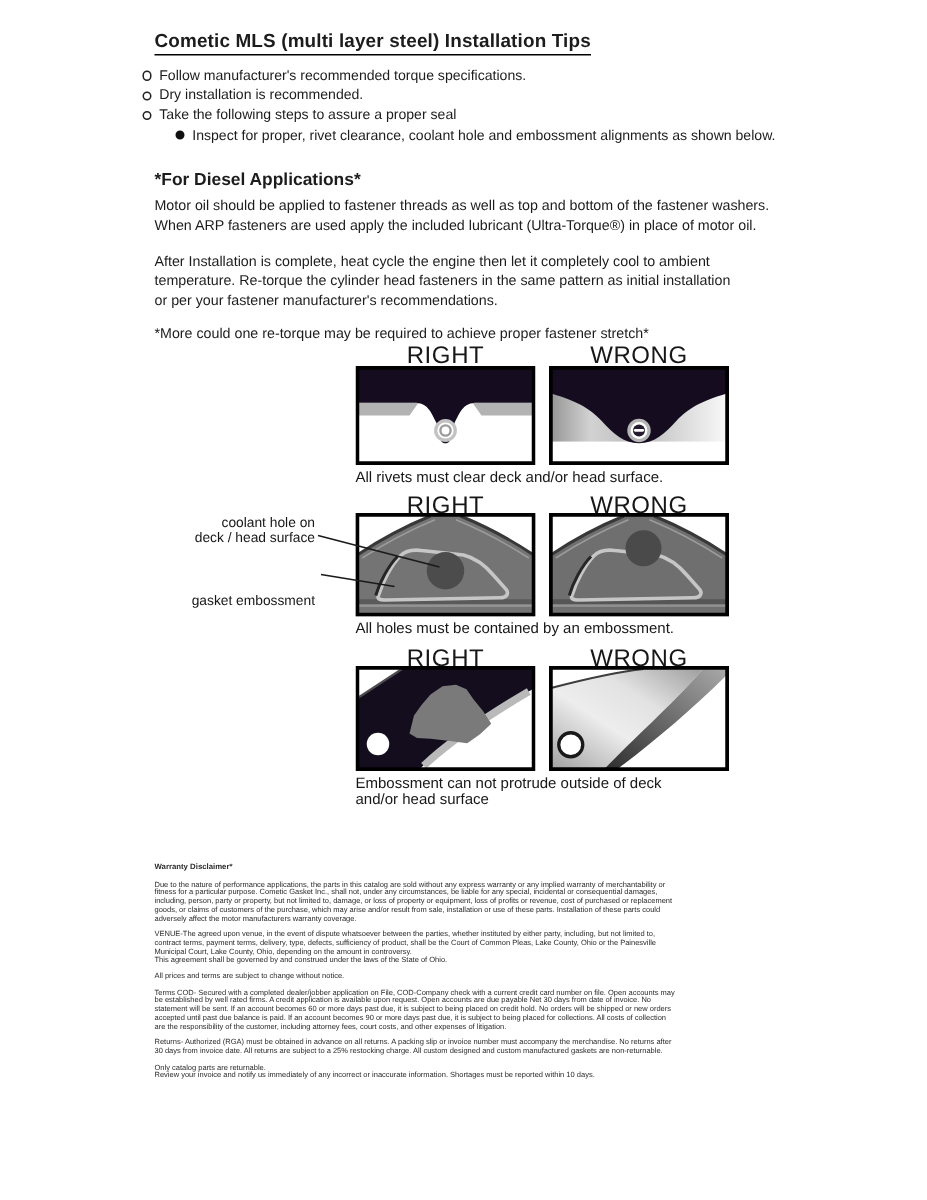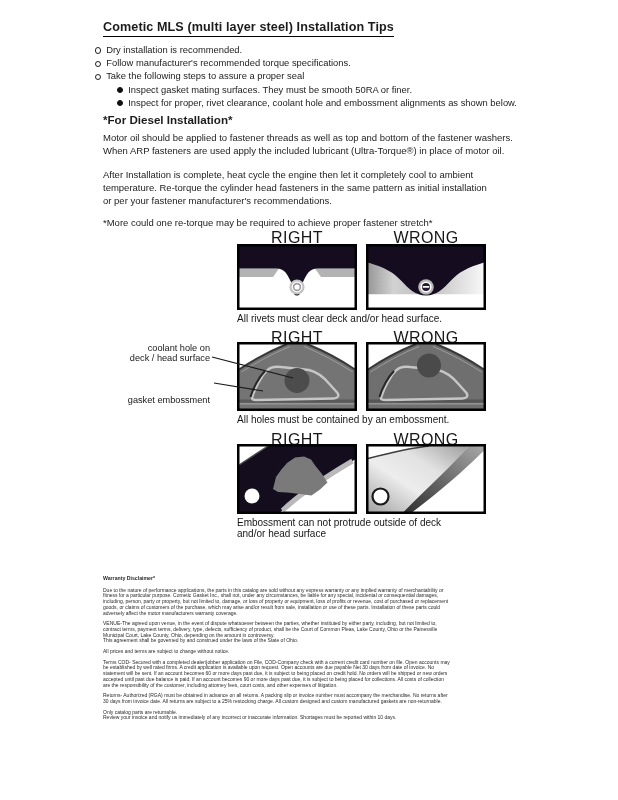--- a/index.html
+++ b/index.html
@@ -39,41 +39,37 @@
 </head>
 <body>
 
 <div class="page">
 
   <div class="abs title">Cometic MLS (multi layer steel) Installation Tips</div>
 
   <div class="abs bullets">
     <div class="b-row">
       <span class="mark o"></span>
-      <span>Dry installation is recommended.</span>
+      <span>Follow manufacturer's recommended torque specifications.</span>
     </div>
     <div class="b-row">
       <span class="mark o"></span>
-      <span>Follow manufacturer's recommended torque specifications.</span>
+      <span>Dry installation is recommended.</span>
     </div>
     <div class="b-row">
       <span class="mark o"></span>
       <span>Take the following steps to assure a proper seal</span>
     </div>
     <div class="b-row sub">
       <span class="mark f"></span>
-      <span>Inspect gasket mating surfaces.  They must be smooth 50RA or finer.</span>
-    </div>
-    <div class="b-row sub">
-      <span class="mark f"></span>
       <span>Inspect for proper, rivet clearance, coolant hole and embossment alignments as shown below.</span>
     </div>
   </div>
 
-  <div class="abs diesel-h">*For Diesel Installation*</div>
+  <div class="abs diesel-h">*For Diesel Applications*</div>
   <div class="abs bodytext">
     <p class="para pre">Motor oil should be applied to fastener threads as well as top and bottom of the fastener washers.
 When ARP fasteners are used apply the included lubricant (Ultra-Torque®) in place of motor oil.</p>
     <p class="para2 pre">After Installation is complete, heat cycle the engine then let it completely cool to ambient
 temperature. Re-torque the cylinder head fasteners in the same pattern as initial installation
 or per your fastener manufacturer's recommendations.</p>
     <p class="para pre">*More could one re-torque may be required to achieve proper fastener stretch*</p>
   </div>
 
   <div class="abs rw" style="left:237px;top:229px;">RIGHT</div>

